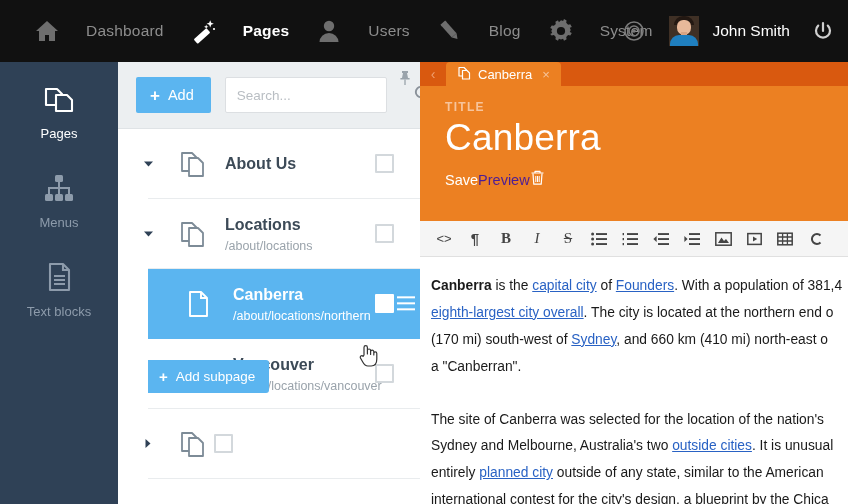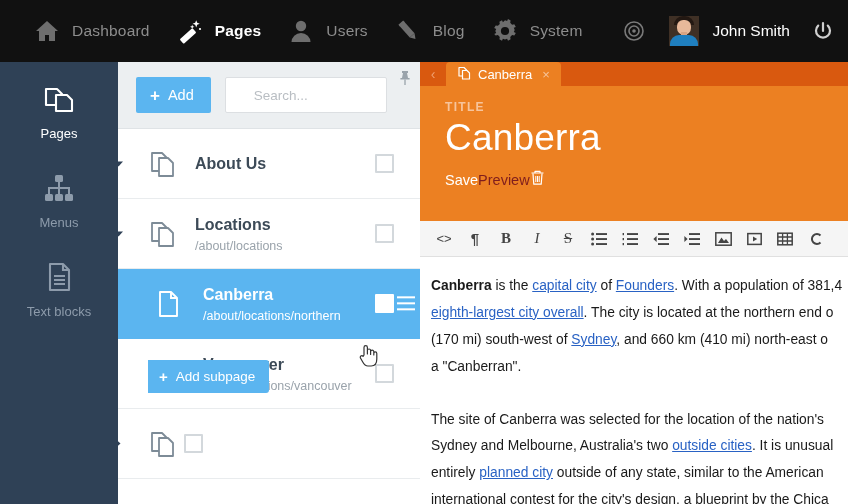--- a/index.html
+++ b/index.html
@@ -12,21 +12,21 @@
   #app { position: relative; width: 848px; height: 504px; overflow: hidden; }
 
   
   .topnav {
     position: absolute; left: 0; top: 0; width: 848px; height: 62px;
     background: #111111;
     display: flex; align-items: center;
   }
   .nav-items { display: flex; align-items: center; padding-left: 20px; }
   .nav-item {
-    display: flex; align-items: center; gap: 11px;
+    display: flex; align-items: center; gap: 25px;
     padding: 0 13px; height: 58px; cursor: pointer;
   }
   .nav-item .nav-label {
     font-size: 15.5px; color: #8d8d8d; letter-spacing: .2px;
   }
   .nav-item.active .nav-label { color: #ffffff; font-weight: bold; }
   .nav-ico { width: 28px; height: 28px; display: block; }
   .nav-ico svg { display: block; }
 
   .nav-right {
@@ -75,26 +75,26 @@
     font-family: "Liberation Sans", sans-serif;
   }
   .btn-add .plus { font-size: 17px; font-weight: bold; line-height: 1; }
   .search-wrap {
     margin-left: 14px; width: 162px; height: 36px; background: #fff;
     border: 1px solid #dcdfe2; border-radius: 2px;
     display: flex; align-items: center; padding: 0 9px 0 11px;
   }
   .search-wrap input {
     border: none; outline: none; flex: 1; font-size: 13.5px; color: #555;
-    font-family: "Liberation Sans", sans-serif; background: transparent; margin-left: 17px;
+    font-family: "Liberation Sans", sans-serif; background: transparent;
   }
   .search-wrap input::placeholder { color: #b9bec3; }
   .pin { position: absolute; right: 8px; top: 8px; cursor: pointer; }
 
-  .tree-list { position: relative; }
+  .tree-list { position: relative; padding-left: 30px; }
   .tree-row {
     position: relative; height: 70px; border-bottom: 1px solid #e9ecee;
     display: flex; align-items: center; cursor: pointer; background: #fff;
   }
   .tree-row.selected { background: #5bb5f0; border-bottom-color: #5bb5f0; }
   .tree-row .file-ico { width: 34px; margin-left: 32px; flex: none; display: flex; }
   .tree-row .texts { margin-left: 11px; flex: 1; min-width: 0; }
   .tree-row .t-title { font-size: 16px; font-weight: bold; color: #3c4a57; line-height: 1.25; }
   .tree-row .t-path { font-size: 12.5px; color: #9aa3ab; margin-top: 4px; }
   .tree-row.selected .t-title, .tree-row.selected .t-path { color: #ffffff; }
@@ -147,21 +147,21 @@
   .head-orange {
     background: #ec8022; padding: 14px 0 0 25px; height: 135px; position: relative;
   }
   .lbl-title { color: #f7c49c; font-size: 12px; letter-spacing: 1.3px; font-weight: bold; }
   .big-title {
     color: #ffffff; font-size: 37px; font-weight: normal; margin-top: 3px;
     line-height: 1.12; letter-spacing: .2px;
   }
   .head-actions { display: flex; align-items: center; margin-top: 11px; }
   .head-actions .act { color: #ffffff; font-size: 14.5px; cursor: pointer; }
-  .head-actions .act.dim { color: #7f1d1d; }
+  .head-actions .act.dim { color: #4c1d95; }
   .head-actions .trash { cursor: pointer; }
 
   .toolbar {
     height: 36px; background: #f5f5f5; border-bottom: 1px solid #e0e0e0;
     display: flex; align-items: center; padding-left: 10px; gap: 3px;
     overflow: hidden;
   }
   .tb-btn {
     width: 28px; height: 28px; display: flex; align-items: center;
     justify-content: center; cursor: pointer; color: #444; font-size: 14px; flex: none;

